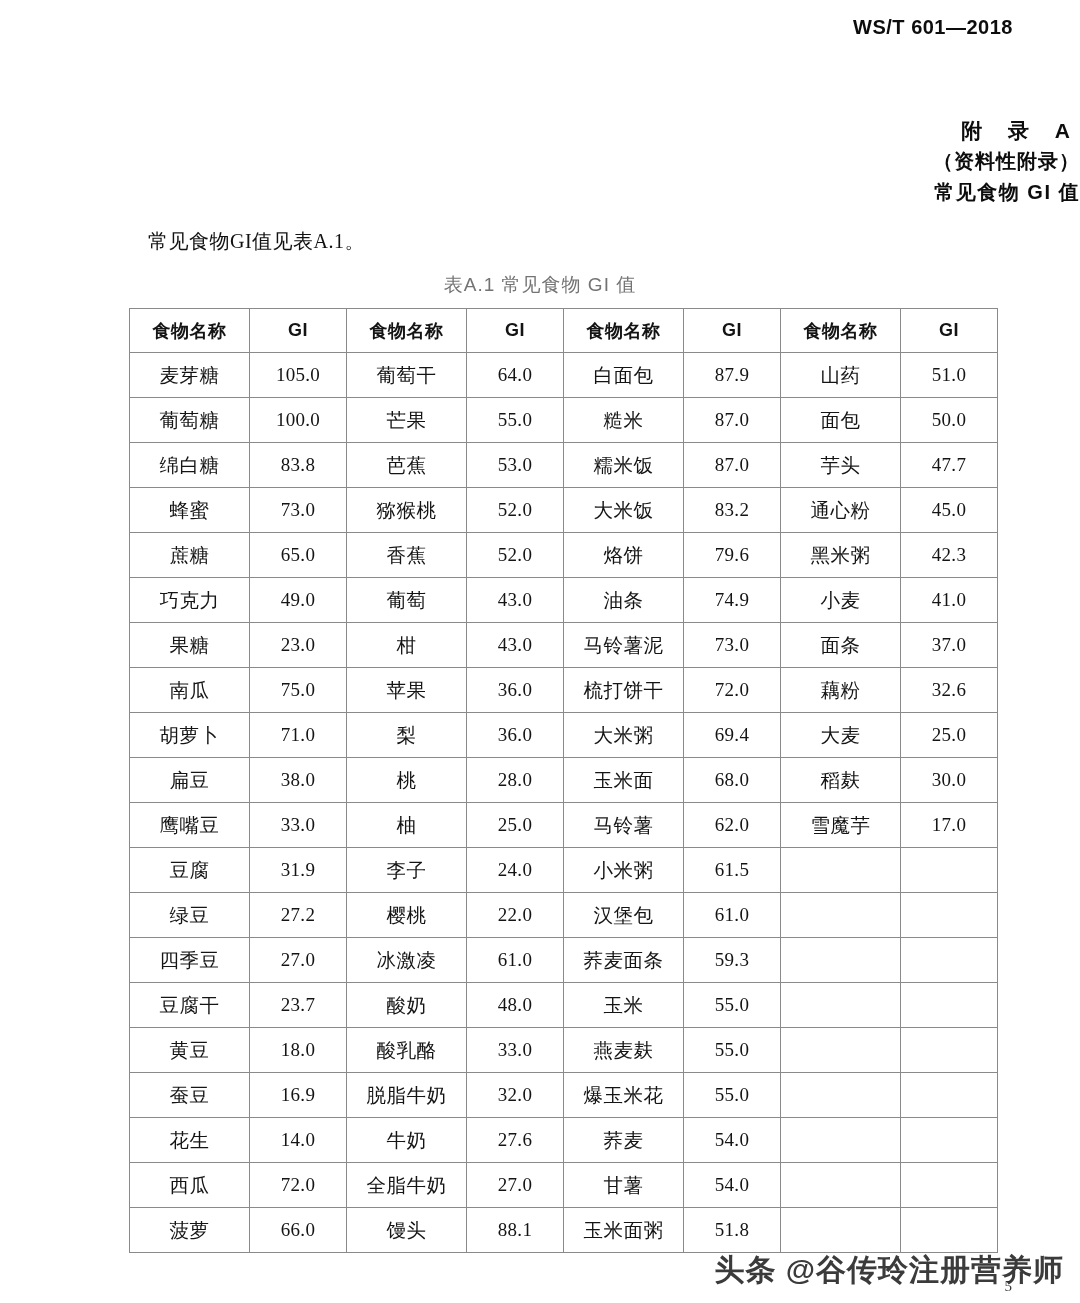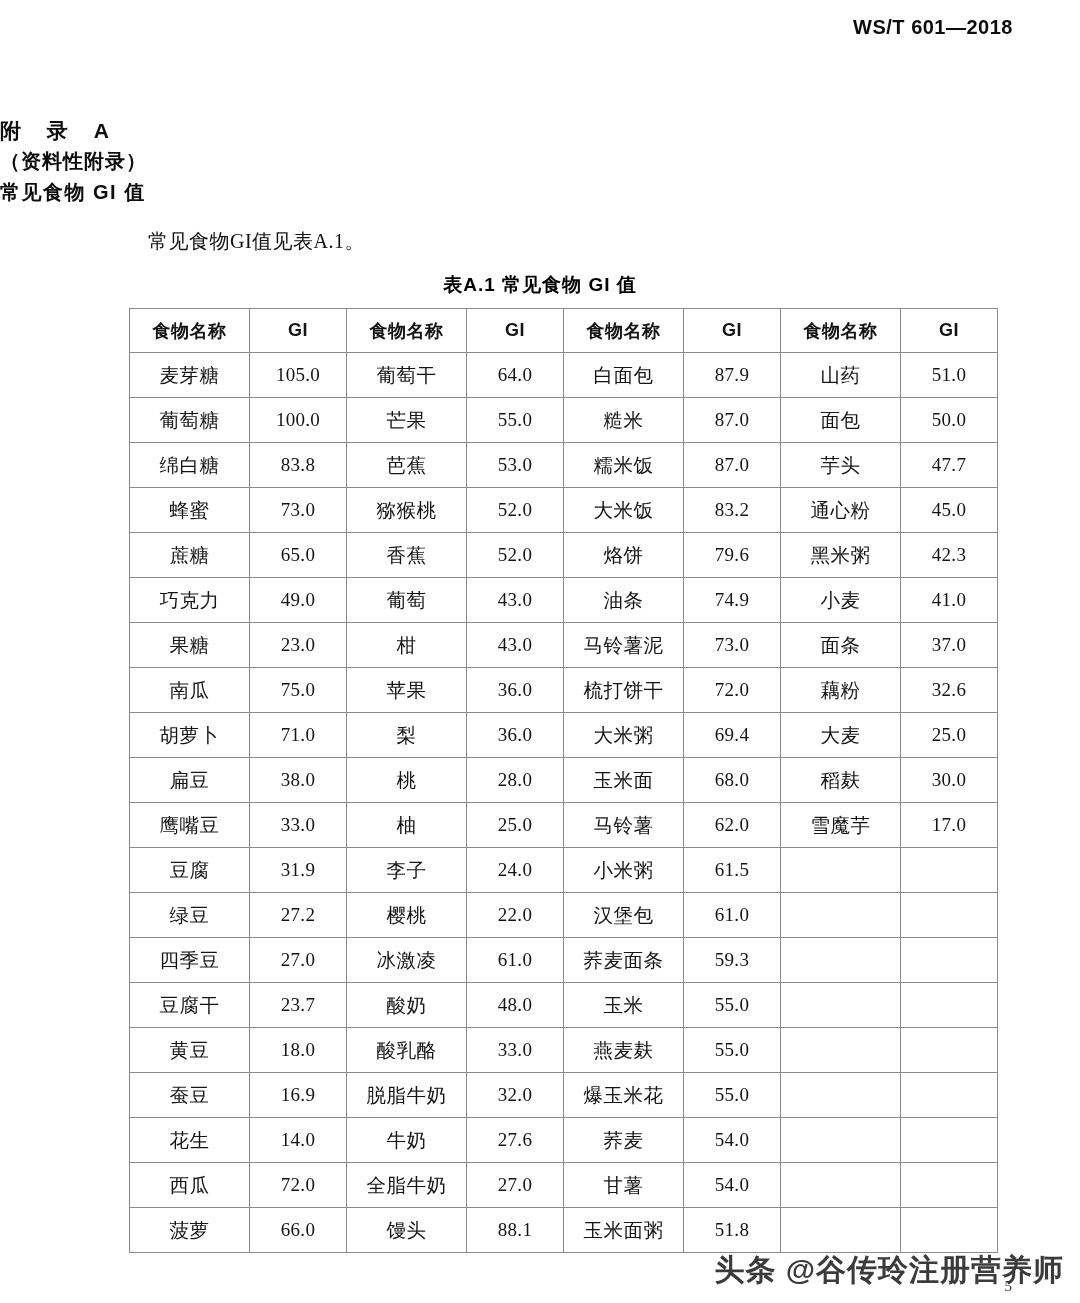--- a/index.html
+++ b/index.html
@@ -35,21 +35,21 @@
     letter-spacing: 0.5px;
     color: #0d0d0d;
   }
 
   
   .title-block {
     position: absolute;
     top: 116px;
     left: 0;
     width: 1080px;
-    text-align: left;
+    text-align: right;
   }
   .annex-title {
     font-family: "Liberation Sans", "DejaVu Sans", sans-serif;
     font-weight: bold;
     font-size: 21px;
     letter-spacing: 10px;
     line-height: 30px;
     color: #0d0d0d;
   }
   .annex-sub {
@@ -80,24 +80,24 @@
   }
 
   
   .table-caption {
     position: absolute;
     top: 272px;
     left: 0;
     width: 1080px;
     text-align: center;
     font-family: "Liberation Sans", "DejaVu Sans", sans-serif;
-    font-weight: bold;
+    font-weight: normal;
     font-size: 19px;
     letter-spacing: 1px;
-    color: #000000;
+    color: #737373;
   }
 
   
   .table-wrap {
     position: absolute;
     top: 308px;
     left: 106px;
     width: 868px;
     padding-left: 23px;
   }

